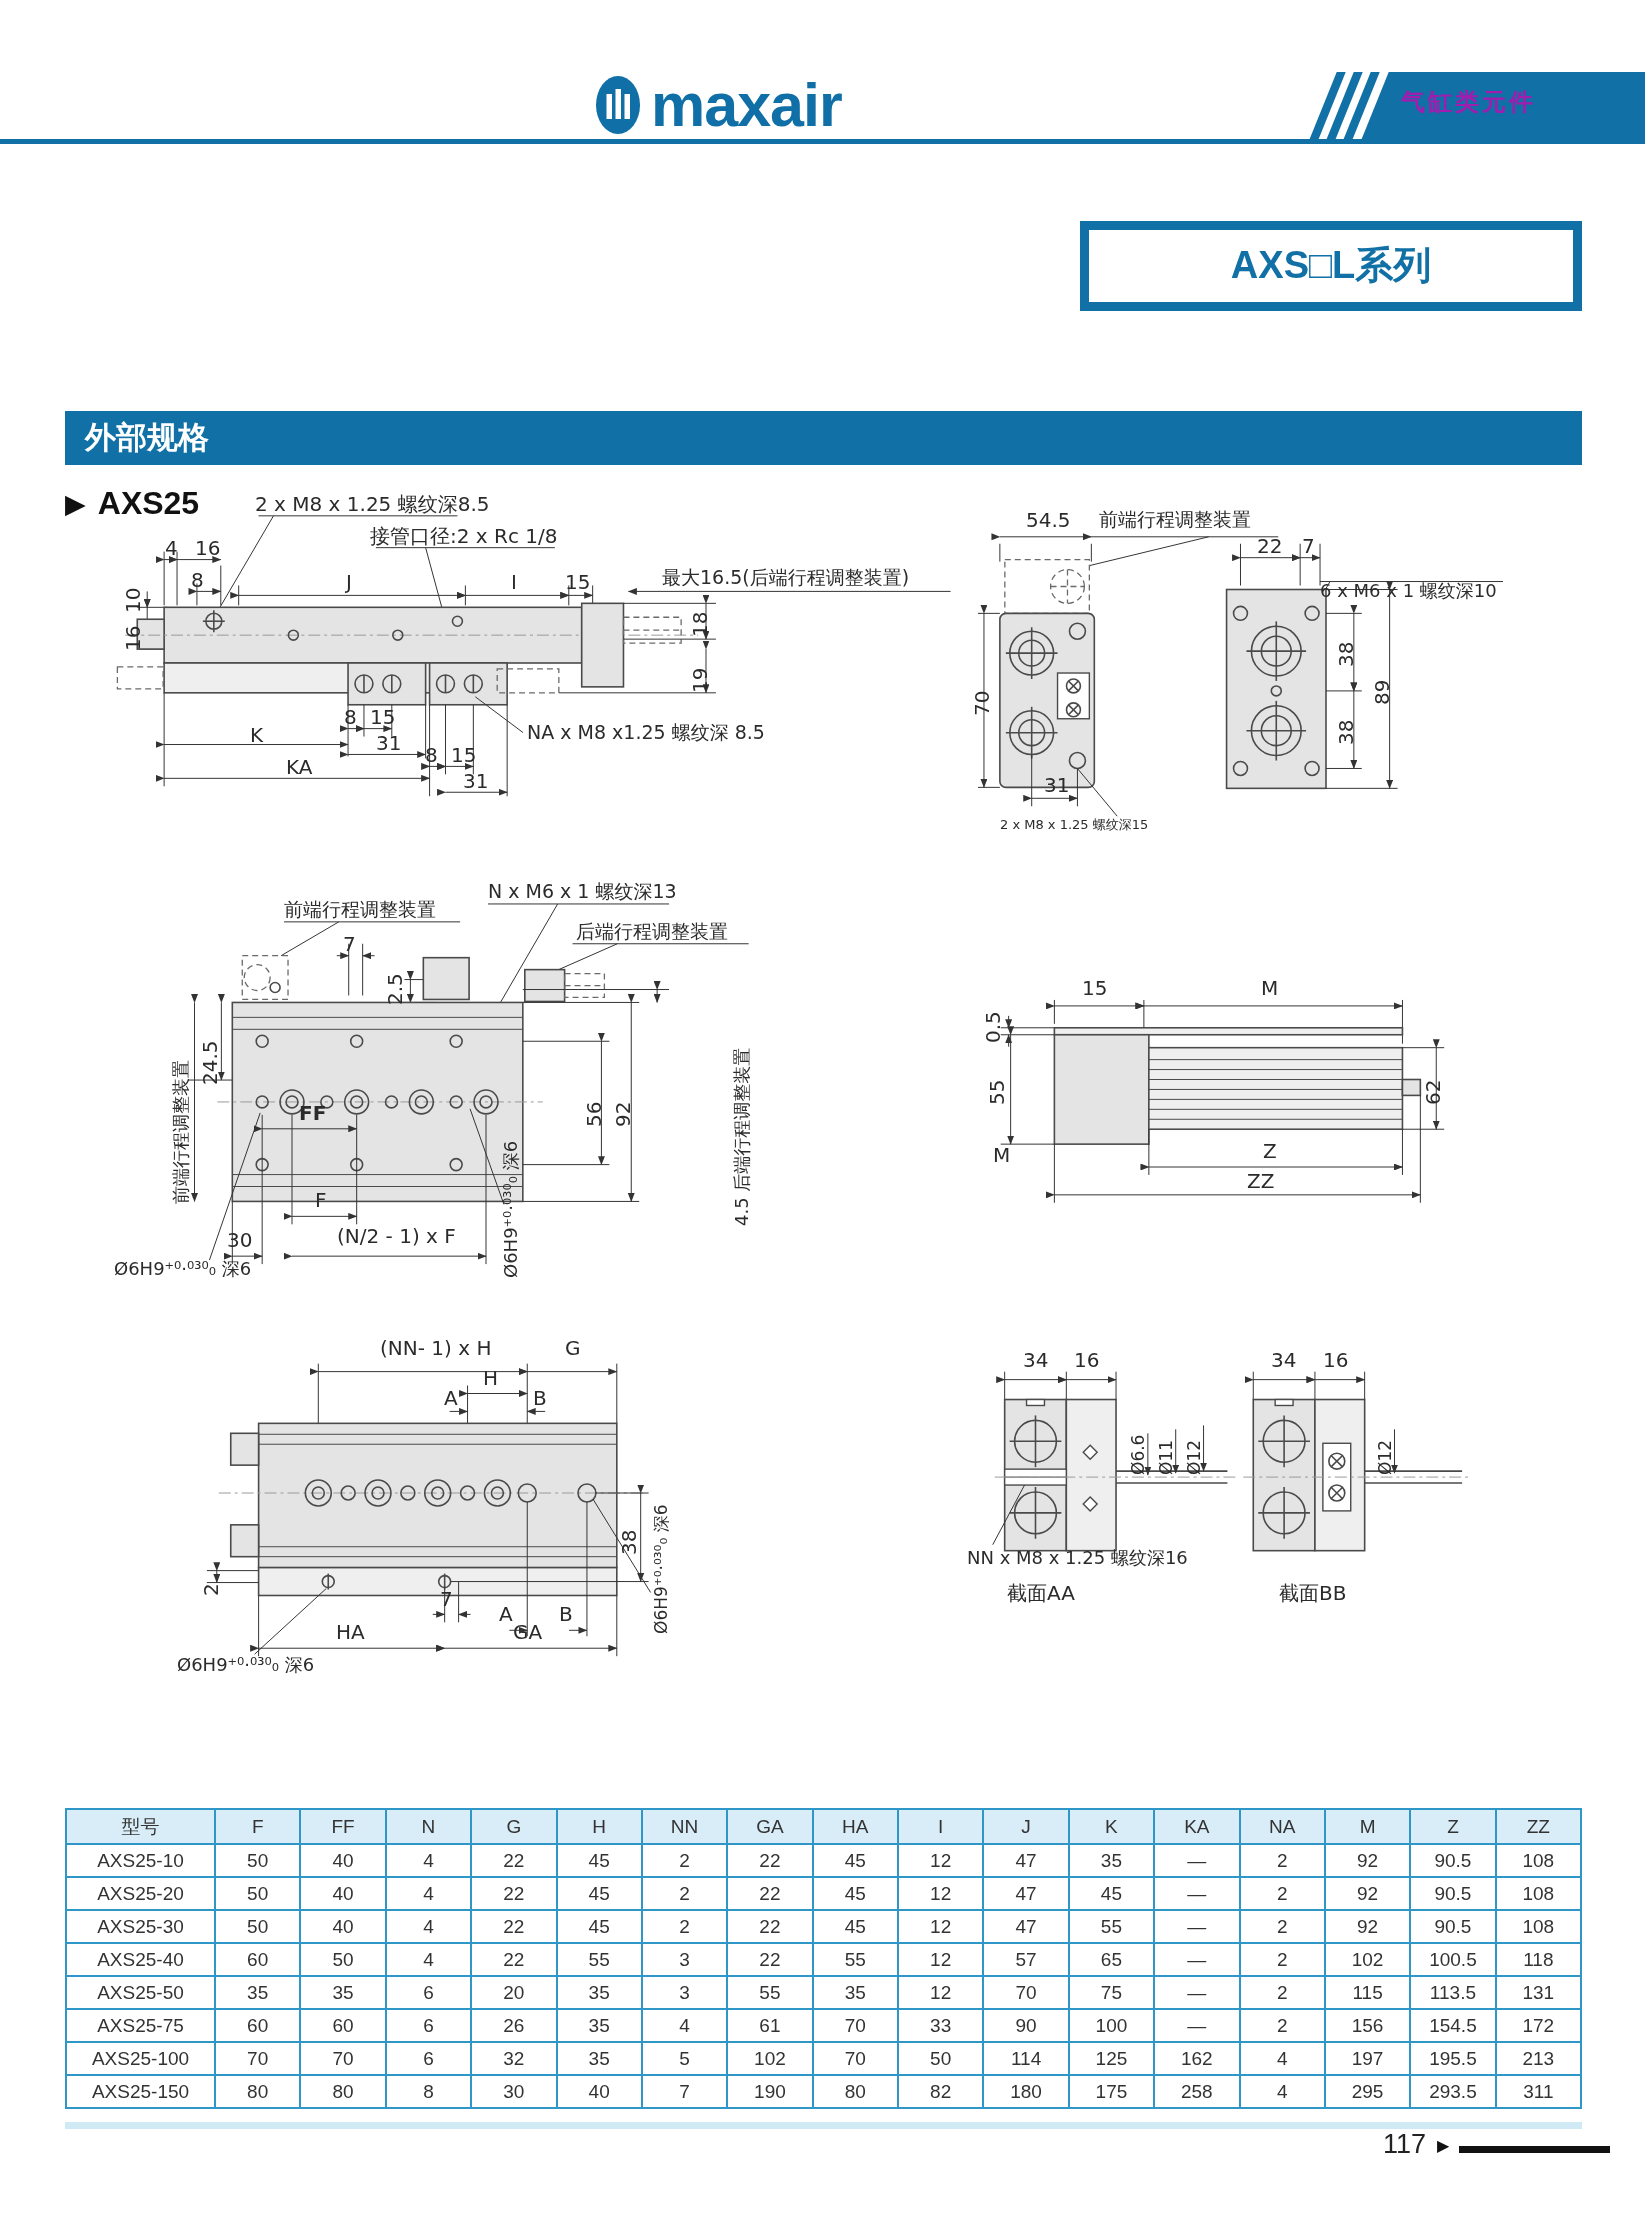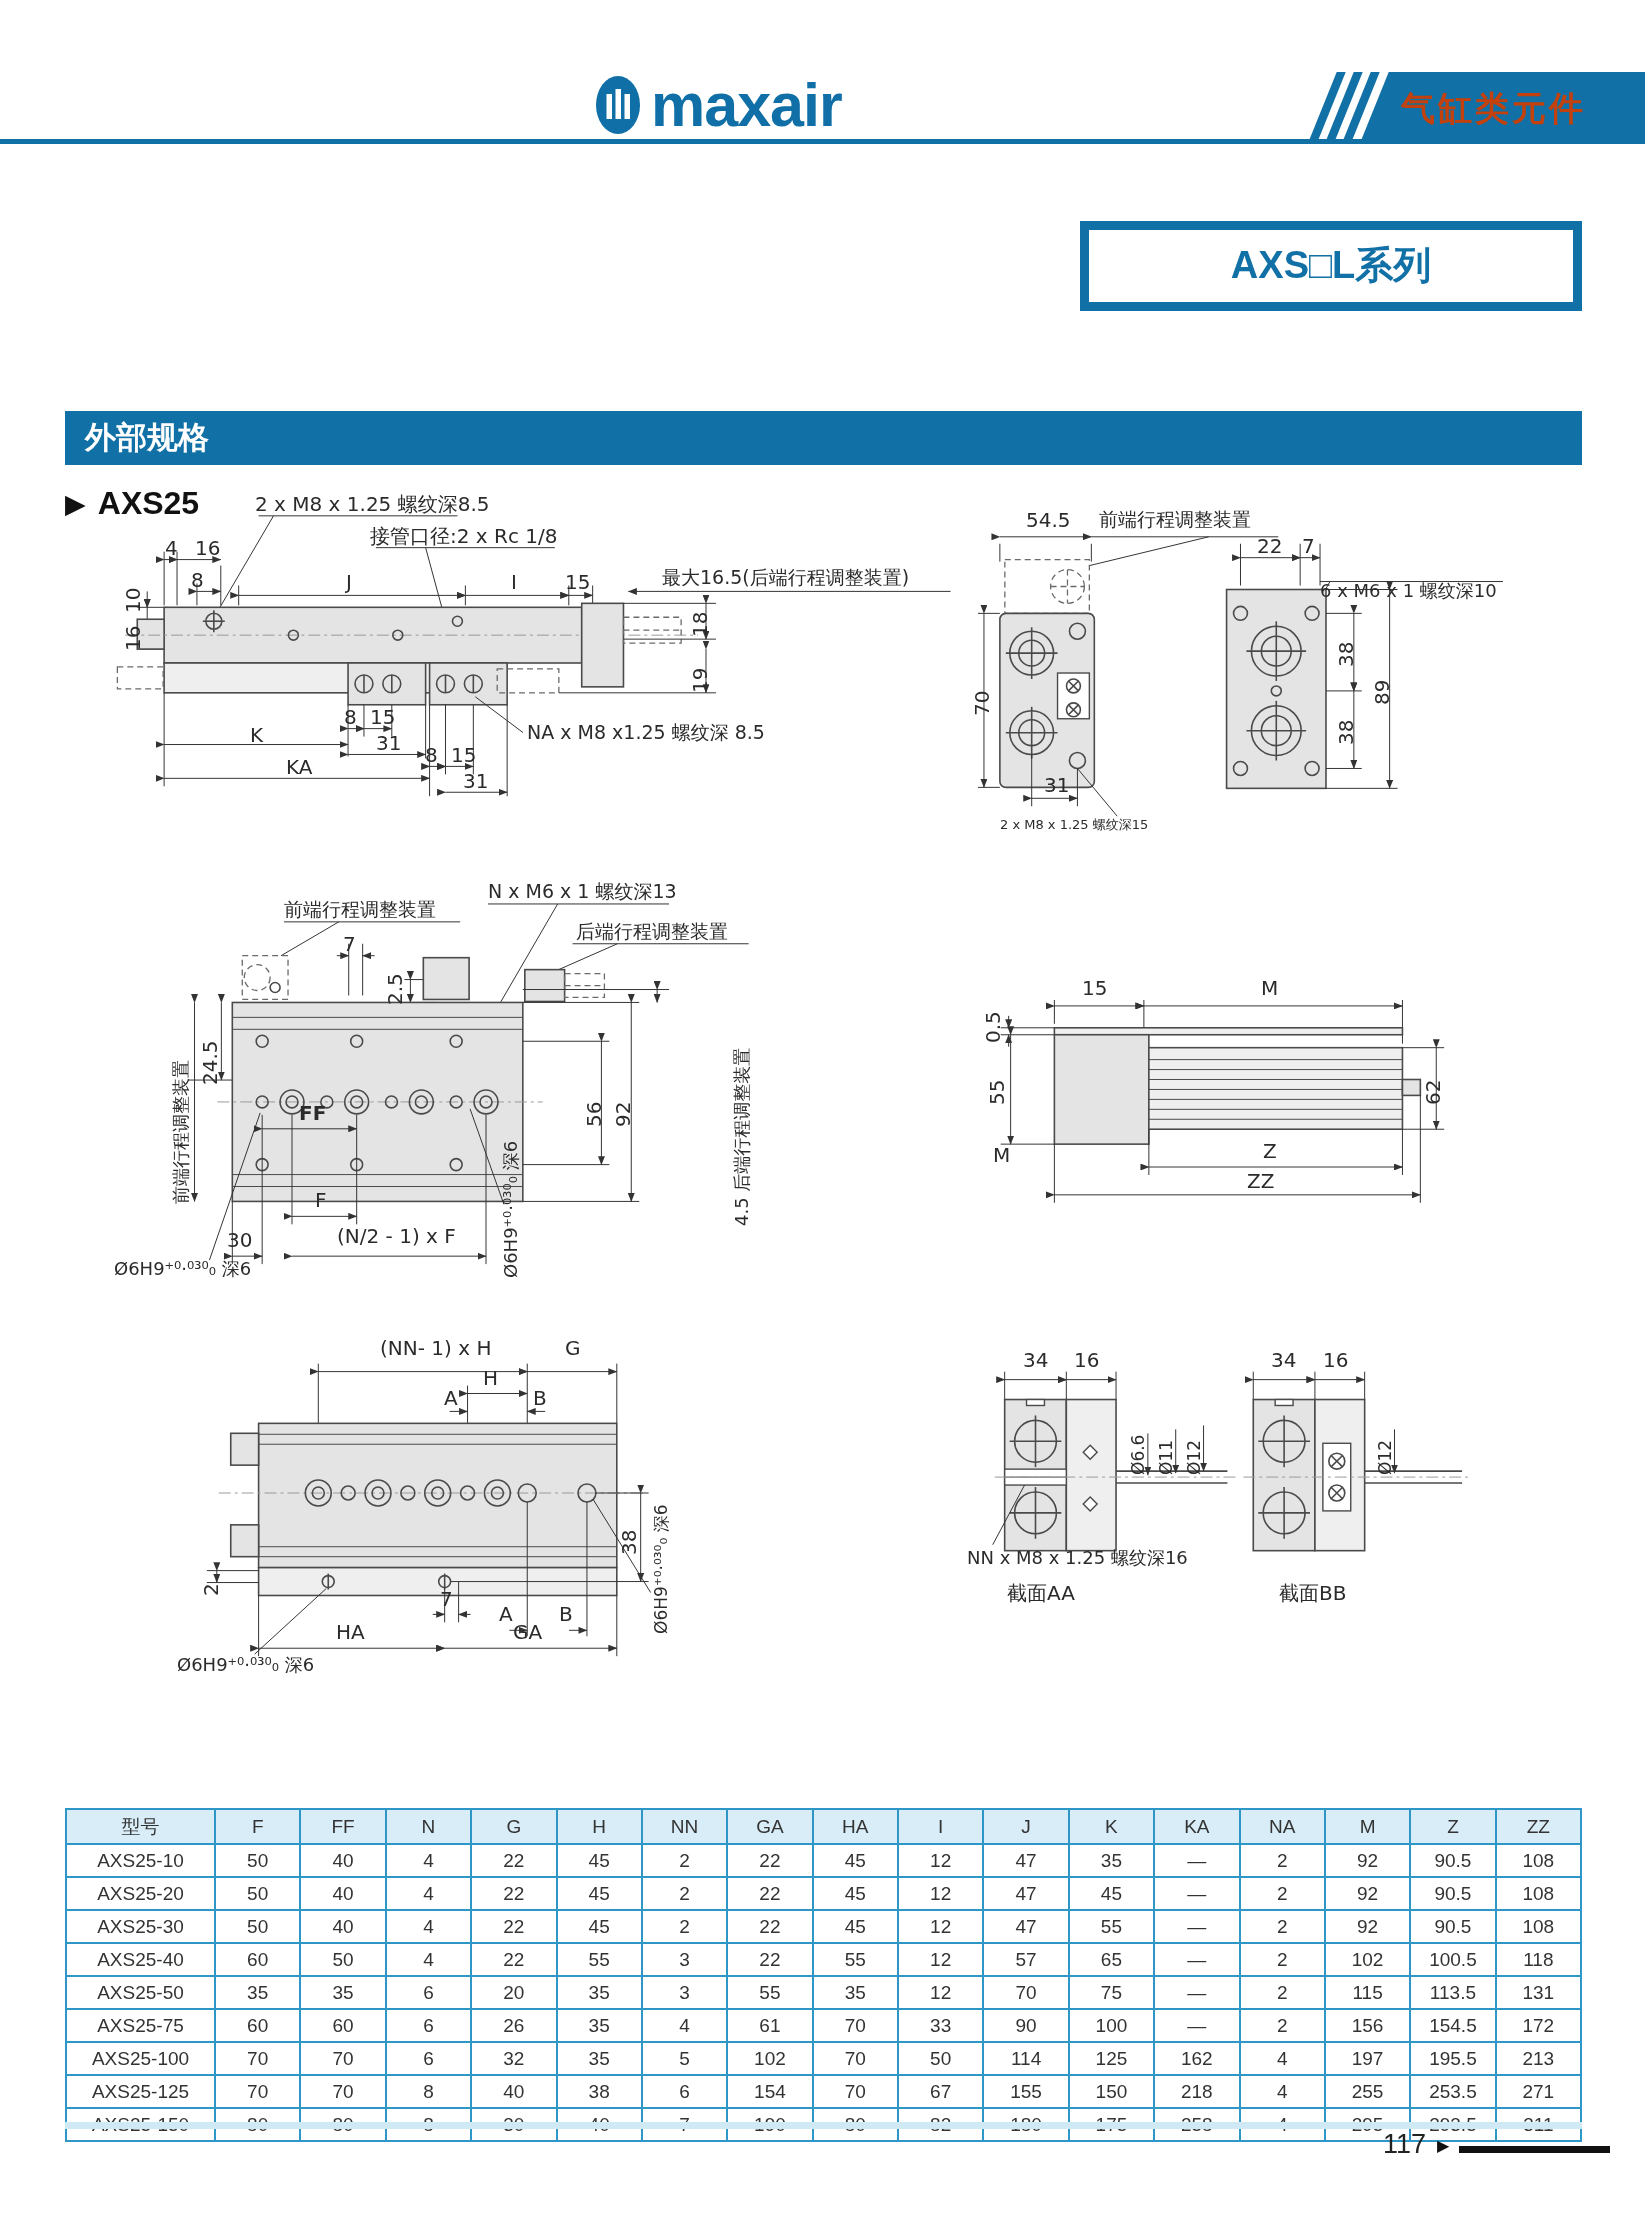--- a/index.html
+++ b/index.html
@@ -4,21 +4,21 @@
 <style>
   html,body{margin:0;padding:0;background:#9a9a9a;}
   .page{position:relative;width:1646px;height:2233px;background:#ffffff;overflow:hidden;
         font-family:"Liberation Sans","DejaVu Sans",sans-serif;}
   
   .logo{position:absolute;left:595px;top:70px;display:flex;align-items:center;gap:10px;}
   .logo-text{font-size:61px;font-weight:bold;color:#0f6fa6;letter-spacing:-1px;}
   .hdr-line{position:absolute;left:0;top:139px;width:1646px;height:5px;background:#1170a5;}
   .tag-stripe{position:absolute;top:72px;width:9px;height:68px;background:#1170a5;transform:skewX(-22deg);}
   .tag-body{position:absolute;left:1375px;top:72px;width:299px;height:68px;background:#1170a5;transform:skewX(-22deg);}
-  .tag-text{position:absolute;left:1401px;top:86px;color:#c2410c;font-size:34px;font-weight:bold;letter-spacing:3px;text-align:center;}
+  .tag-text{position:absolute;left:1401px;top:86px;color:#a21caf;font-size:24px;font-weight:bold;letter-spacing:3px;text-align:center;}
   
   .title-bar{position:absolute;left:65px;top:249px;width:1015px;height:90px;background:#1170a5;color:#fff;
              font-size:38px;font-weight:bold;line-height:90px;padding-left:75px;box-sizing:border-box;letter-spacing:1px;}
   .series-box{position:absolute;left:1080px;top:221px;width:502px;height:90px;background:#fff;border:9px solid #1170a5;
               box-sizing:border-box;color:#1170a5;font-size:38px;font-weight:bold;text-align:center;line-height:70px;}
   
   .section-bar{position:absolute;left:65px;top:411px;width:1517px;height:54px;background:#1170a5;color:#fff;
                font-size:31px;font-weight:bold;line-height:54px;padding-left:20px;box-sizing:border-box;}
   .model-row{position:absolute;left:65px;top:485px;display:flex;align-items:center;gap:12px;color:#111;}
   .model-row .tri{font-size:27px;line-height:36px;}
@@ -713,39 +713,20 @@
           <td>50</td>
           <td>114</td>
           <td>125</td>
           <td>162</td>
           <td>4</td>
           <td>197</td>
           <td>195.5</td>
           <td>213</td>
         </tr>
         <tr>
-          <td>AXS25-125</td>
-          <td>70</td>
-          <td>70</td>
-          <td>8</td>
-          <td>40</td>
-          <td>38</td>
-          <td>6</td>
-          <td>154</td>
-          <td>70</td>
-          <td>67</td>
-          <td>155</td>
-          <td>150</td>
-          <td>218</td>
-          <td>4</td>
-          <td>255</td>
-          <td>253.5</td>
-          <td>271</td>
-        </tr>
-        <tr>
           <td>AXS25-150</td>
           <td>80</td>
           <td>80</td>
           <td>8</td>
           <td>30</td>
           <td>40</td>
           <td>7</td>
           <td>190</td>
           <td>80</td>
           <td>82</td>

